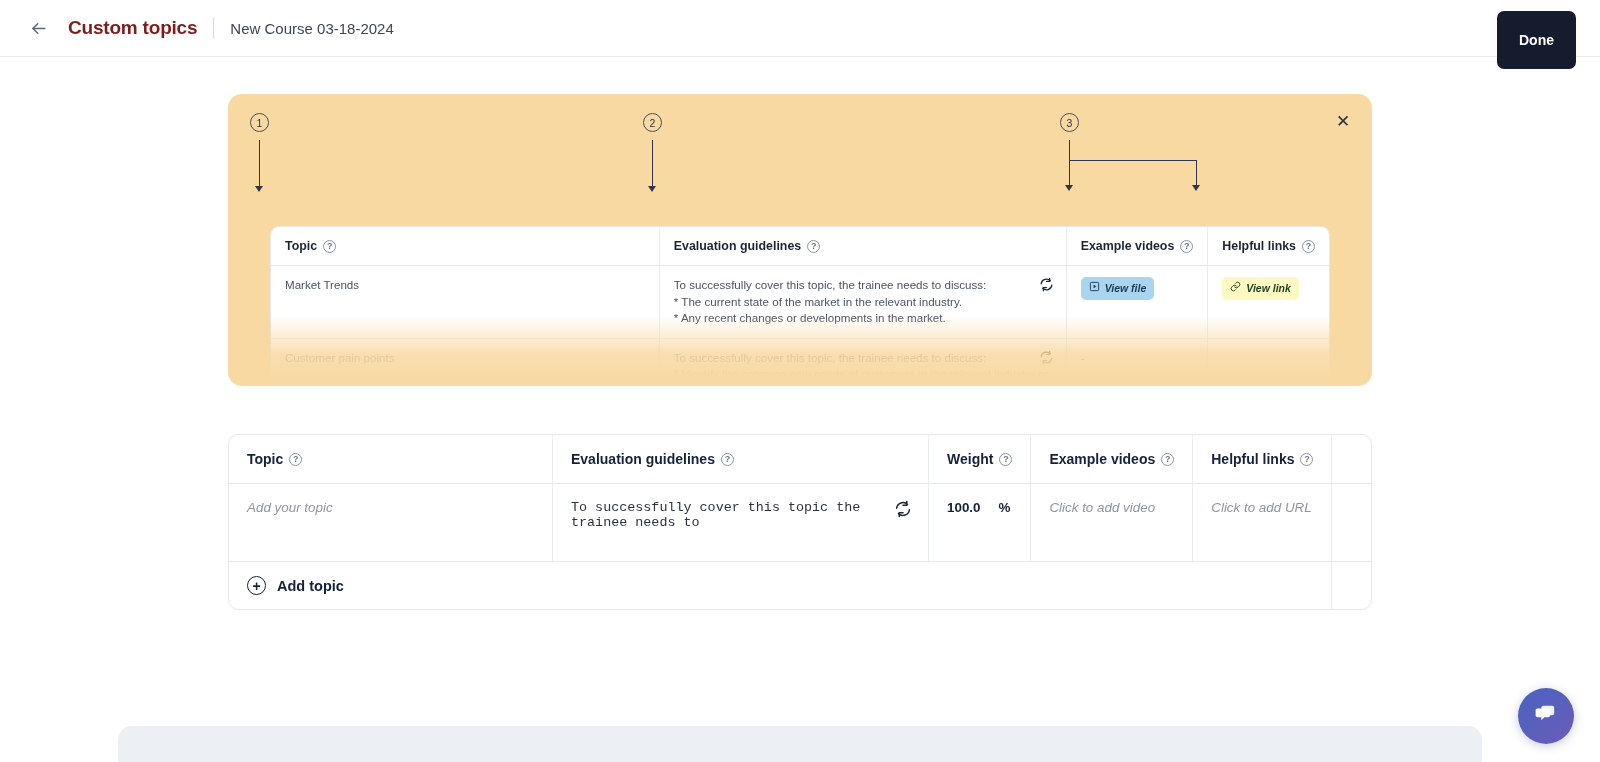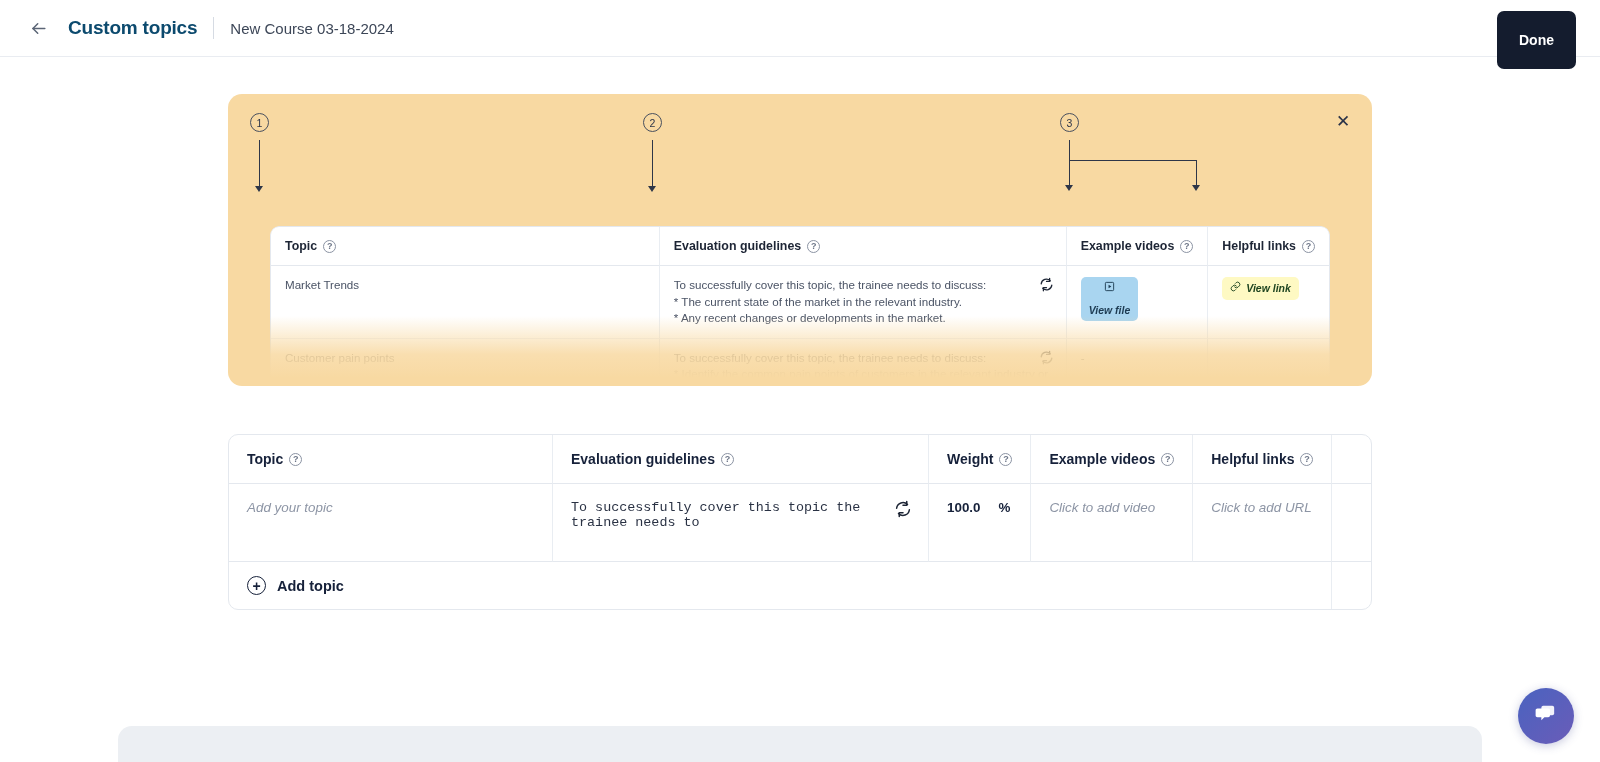--- a/index.html
+++ b/index.html
@@ -26,21 +26,21 @@
     width: 28px; height: 28px;
     display: flex; align-items: center; justify-content: center;
     color: #5b6576;
     cursor: pointer;
     background: none; border: none;
   }
   .page-title {
     font-size: 19px;
     font-weight: 700;
     letter-spacing: -0.2px;
-    color: #0c4a6e;
+    color: #7f1d1d;
     margin-left: 16px;
   }
   .title-divider {
     width: 1px; height: 22px;
     background: #d6dbe3;
     margin: 0 16px;
   }
   .course-name {
     font-size: 15px;
     color: #3c4657;
@@ -213,21 +213,21 @@
     display: inline-flex;
     align-items: center;
     gap: 5px;
     border-radius: 5px;
     padding: 3px 8px;
     font-size: 10.5px;
     font-style: italic;
     font-weight: 600;
     white-space: nowrap;
   }
-  .badge-video { background: #a9d5f0; color: #1d3b52; flex-direction: column; }
+  .badge-video { background: #a9d5f0; color: #1d3b52; }
   .badge-link  { background: #fef9c3; color: #1f4520; }
 
   
   .qmark {
     display: inline-flex;
     width: 13px; height: 13px;
     border: 1.2px solid #8b93a3;
     border-radius: 50%;
     align-items: center; justify-content: center;
     font-size: 9px;

